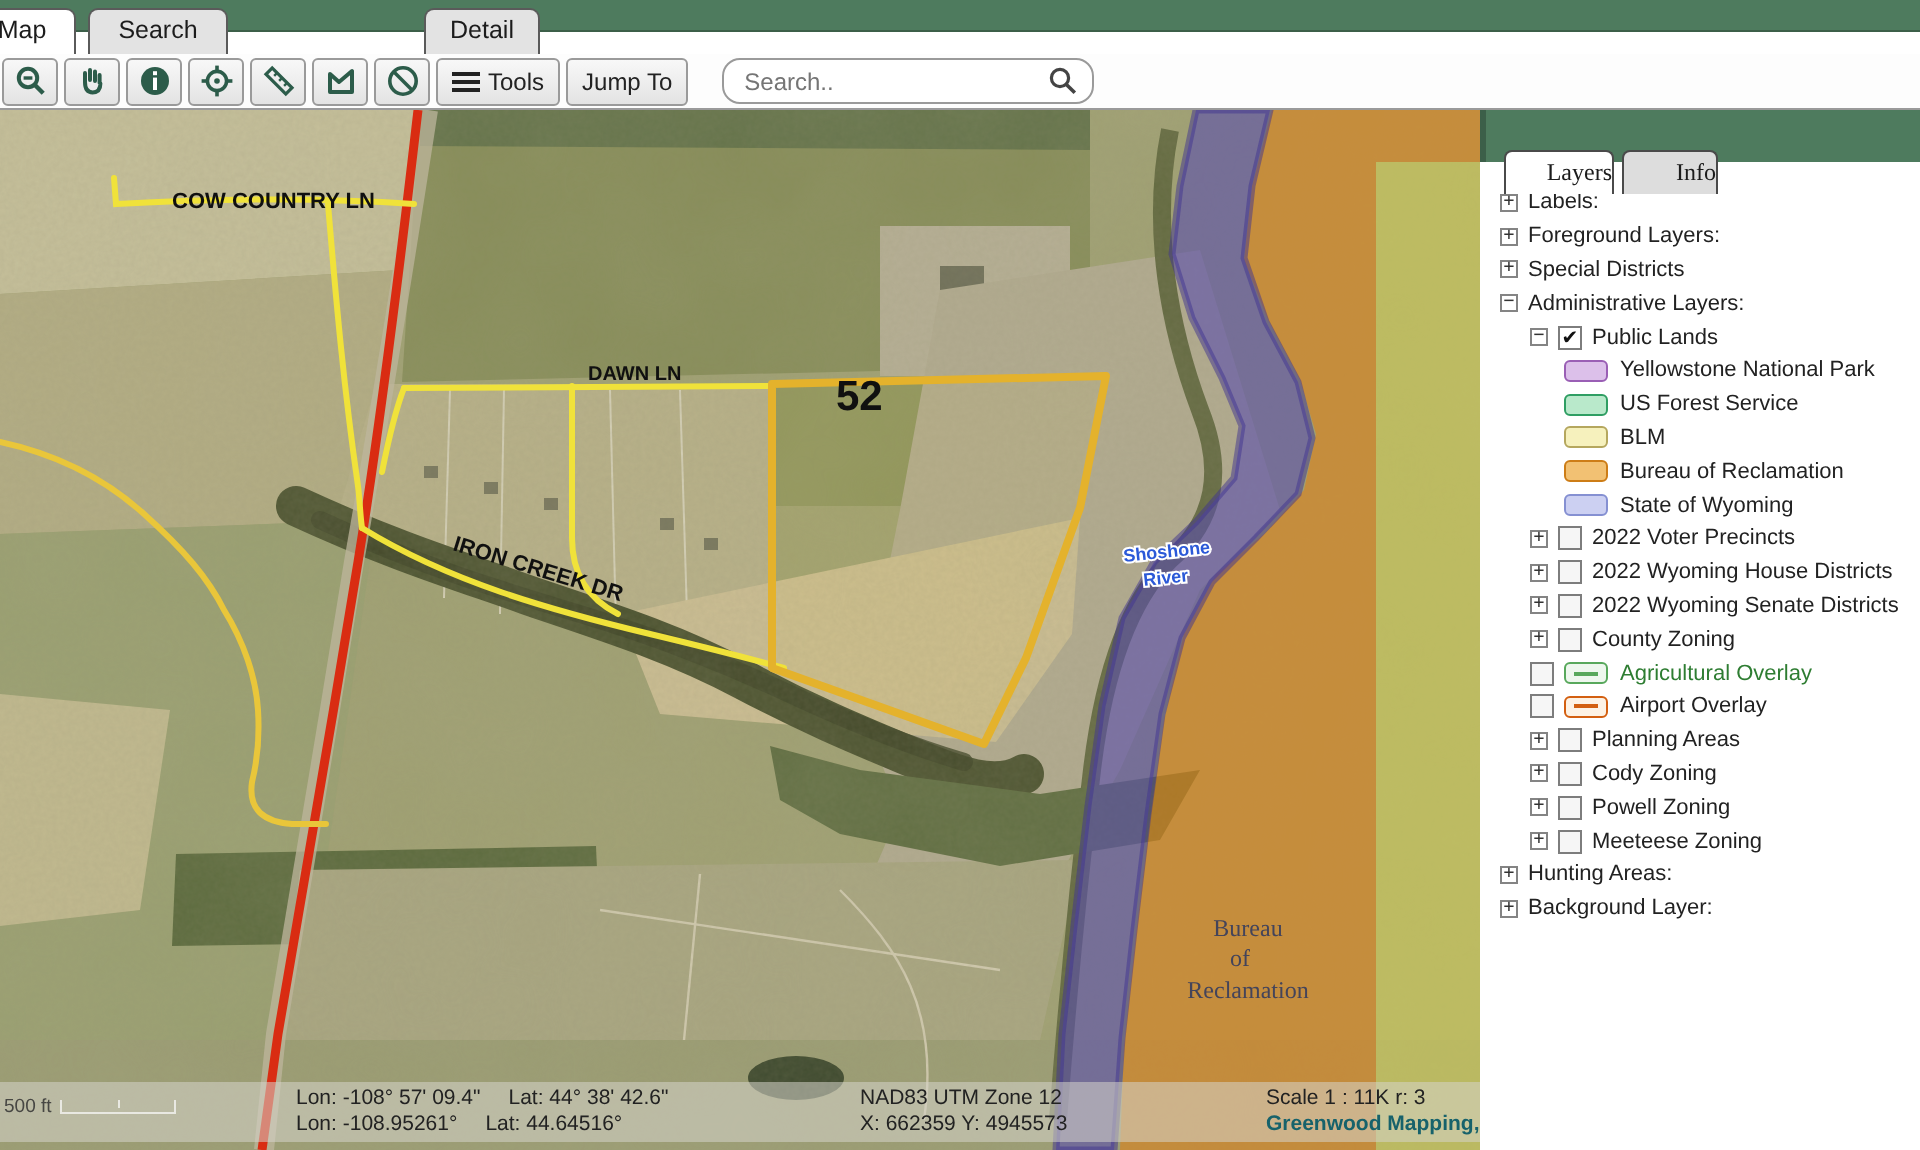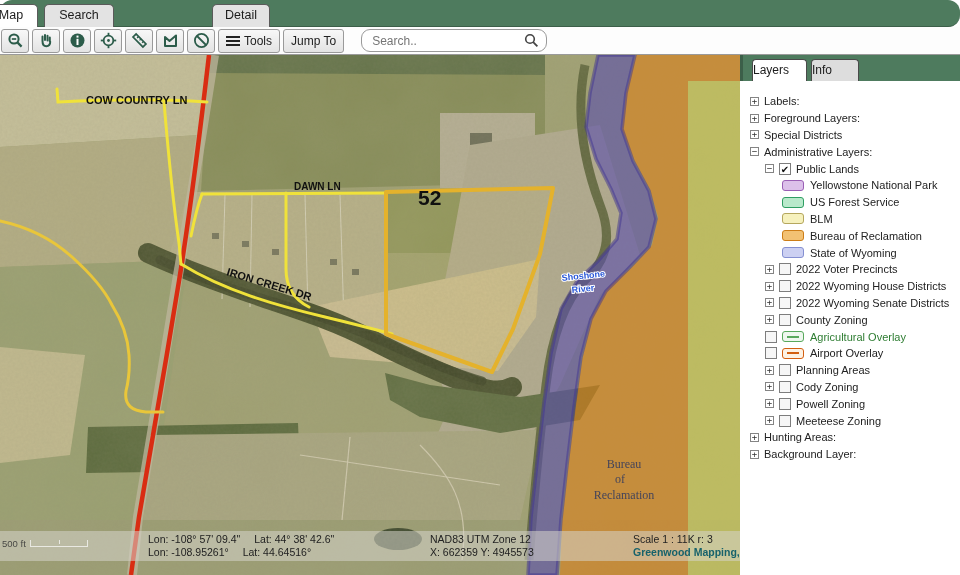--- a/index.html
+++ b/index.html
@@ -1,22 +1,22 @@
 <!DOCTYPE html>
 <html><head>
 <meta charset="utf-8">
 <style>
   * { margin:0; padding:0; box-sizing:border-box; }
   html,body { width:960px; height:575px; overflow:hidden; background:#fff;
               font-family:"Liberation Sans", sans-serif; }
   .stage { position:relative; width:960px; height:575px; background:#fff; }
 
   
-  .app-header { position:absolute; left:0; top:0; width:960px; height:27px;
-                background:#4e7b5e; border-bottom:1px solid #3c5f49;border-radius:12px; }
+  .app-header { position:absolute; left:0; top:0; width:960px; height:16px;
+                background:#4e7b5e; border-bottom:1px solid #3c5f49; }
   .tab { position:absolute; top:4px; height:23px; background:#e3e3e3;
          border:1px solid #5a5a5a; border-bottom:none; border-radius:5px 5px 0 0;
          font-size:12.5px; color:#1c1c1c; text-align:center; line-height:21px; cursor:pointer; }
   .tab.active { background:#ffffff; }
   .tab-map    { left:-16px; width:54px; }
   .tab-search { left:44px;  width:70px; }
   .tab-print  { left:120px; width:86px;margin-top:40px; }
   .tab-detail { left:212px; width:58px; }
 
   
@@ -32,39 +32,39 @@
   .searchwrap input { width:186px; height:23px; border:1px solid #9a9a9a; border-radius:9px;
                       padding:0 26px 0 10px; font-size:12px; color:#0c4a6e; outline:none;
                       font-family:"Liberation Sans", sans-serif; }
   .searchwrap svg { position:absolute; right:8px; top:4px; }
 
   
   .map { position:absolute; left:0; top:55px; width:740px; height:520px; overflow:hidden;
          background:#a0a173; cursor:crosshair; }
   .map svg.mapcanvas { position:absolute; left:0; top:0; }
 
-  .statusbar { position:absolute; left:0; bottom:14px; width:740px; height:30px;
+  .statusbar { position:absolute; left:0; bottom:4px; width:740px; height:30px;
                background:rgba(214,211,202,0.55); font-size:10.5px; color:#222; }
   .sb-block { position:absolute; top:2px; line-height:13px; white-space:nowrap; }
   .sb-lat { margin-left:14px; }
   .sb-brand { font-weight:bold; color:#17626b; }
   .scalebar { position:absolute; left:2px; top:7px; color:#333; font-size:9.5px;
               display:flex; align-items:center; gap:4px; opacity:.85; }
   .scalebar .bar { display:inline-block; width:58px; height:7px;
                    border:1px solid rgba(250,250,250,.85); border-top:none; position:relative; }
   .scalebar .bar::after { content:""; position:absolute; left:50%; top:0; width:1px; height:4px;
                           background:rgba(250,250,250,.85); }
 
   
   .panel { position:absolute; left:740px; top:55px; width:220px; height:520px; background:#fff; }
   .panel-header { position:relative; width:220px; height:26px; background:#4e7b5e;
                   border-left:3px solid #3c5f49; }
-  .ptab { position:absolute; top:4px; height:22px; background:#dddddd; border:1px solid #4a4a4a;
+  .ptab { position:absolute; top:20px; height:22px; background:#dddddd; border:1px solid #4a4a4a;
           border-bottom:none; border-radius:4px 4px 0 0; font-size:12px; color:#1c1c1c;
-          text-align:left; line-height:20px; cursor:pointer; }
+          text-align:right; line-height:20px; cursor:pointer;font-family:Liberation Serif, serif; }
   .ptab.active { background:#ffffff; }
   .ptab-layers { left:9px; width:55px; }
   .ptab-info   { left:68px; width:48px; }
 
   .tree { padding:12px 0 0 10px; font-size:11px; color:#222; }
   .trow { height:16.8px; display:flex; align-items:center; white-space:nowrap; }
   .indent1 { padding-left:15px; }
   .indent2 { padding-left:32px; }
   .exp { width:9px; height:9px; border:1px solid #848484; background:#fff; color:#333;
          font-size:9px; line-height:7px; text-align:center; margin-right:5px; flex:none;

